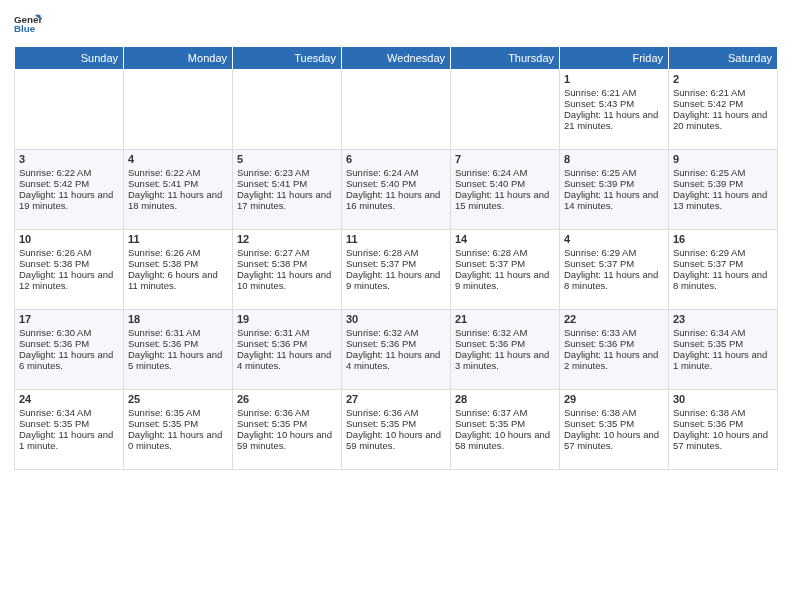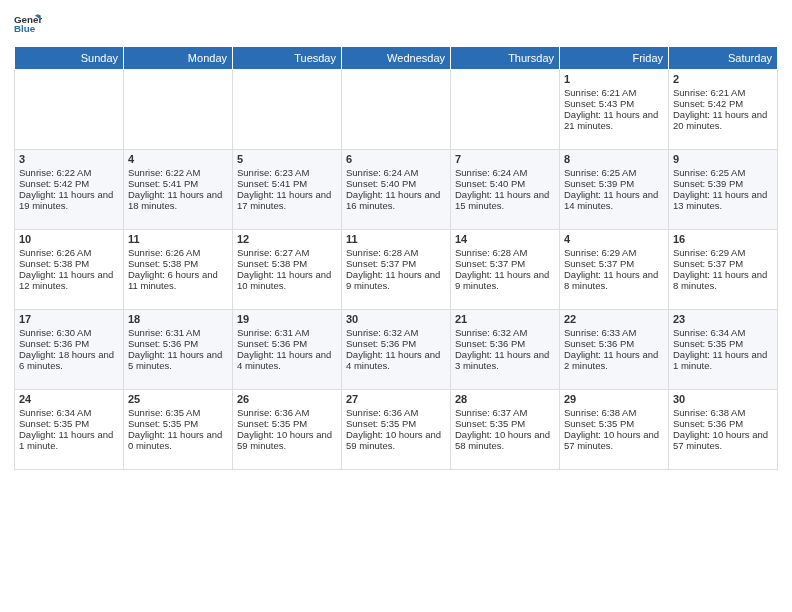--- a/index.html
+++ b/index.html
@@ -216,21 +216,21 @@
             <div>Sunrise: 6:29 AM</div>
             <div>Sunset: 5:37 PM</div>
             <div>Daylight: 11 hours and 8 minutes.</div>
           </td>
         </tr>
         <tr>
           <td>
             <span class="day-num">17</span>
             <div>Sunrise: 6:30 AM</div>
             <div>Sunset: 5:36 PM</div>
-            <div>Daylight: 18 hours and 6 minutes.</div>
+            <div>Daylight: 11 hours and 6 minutes.</div>
           </td>
           <td>
             <span class="day-num">18</span>
             <div>Sunrise: 6:31 AM</div>
             <div>Sunset: 5:36 PM</div>
             <div>Daylight: 11 hours and 5 minutes.</div>
           </td>
           <td>
             <span class="day-num">19</span>
             <div>Sunrise: 6:31 AM</div>

